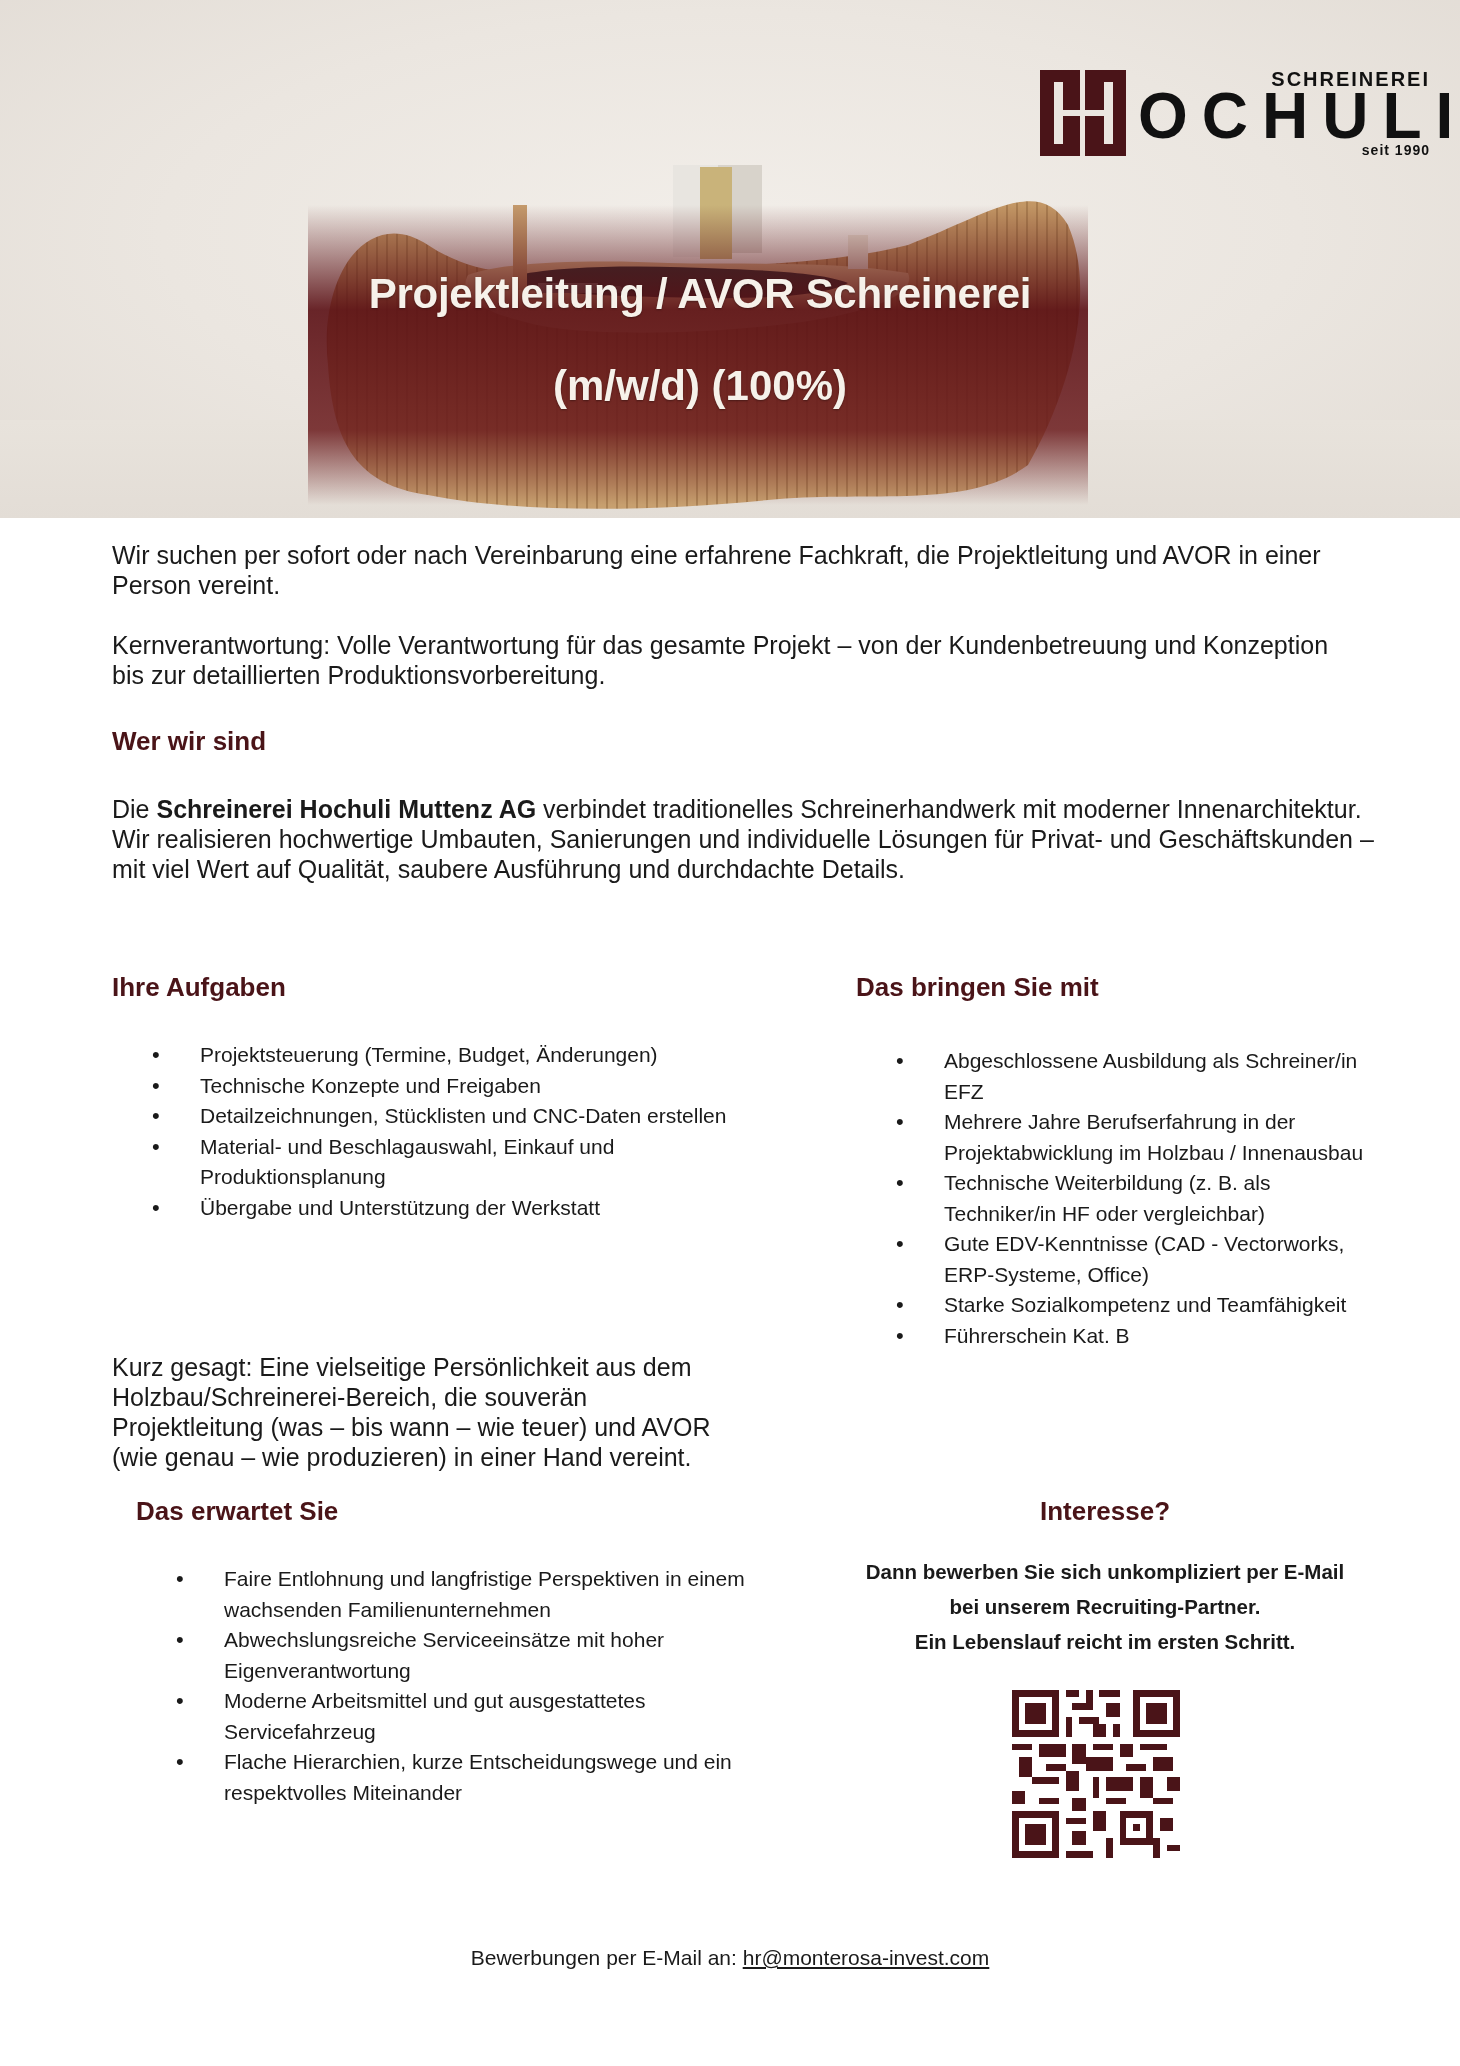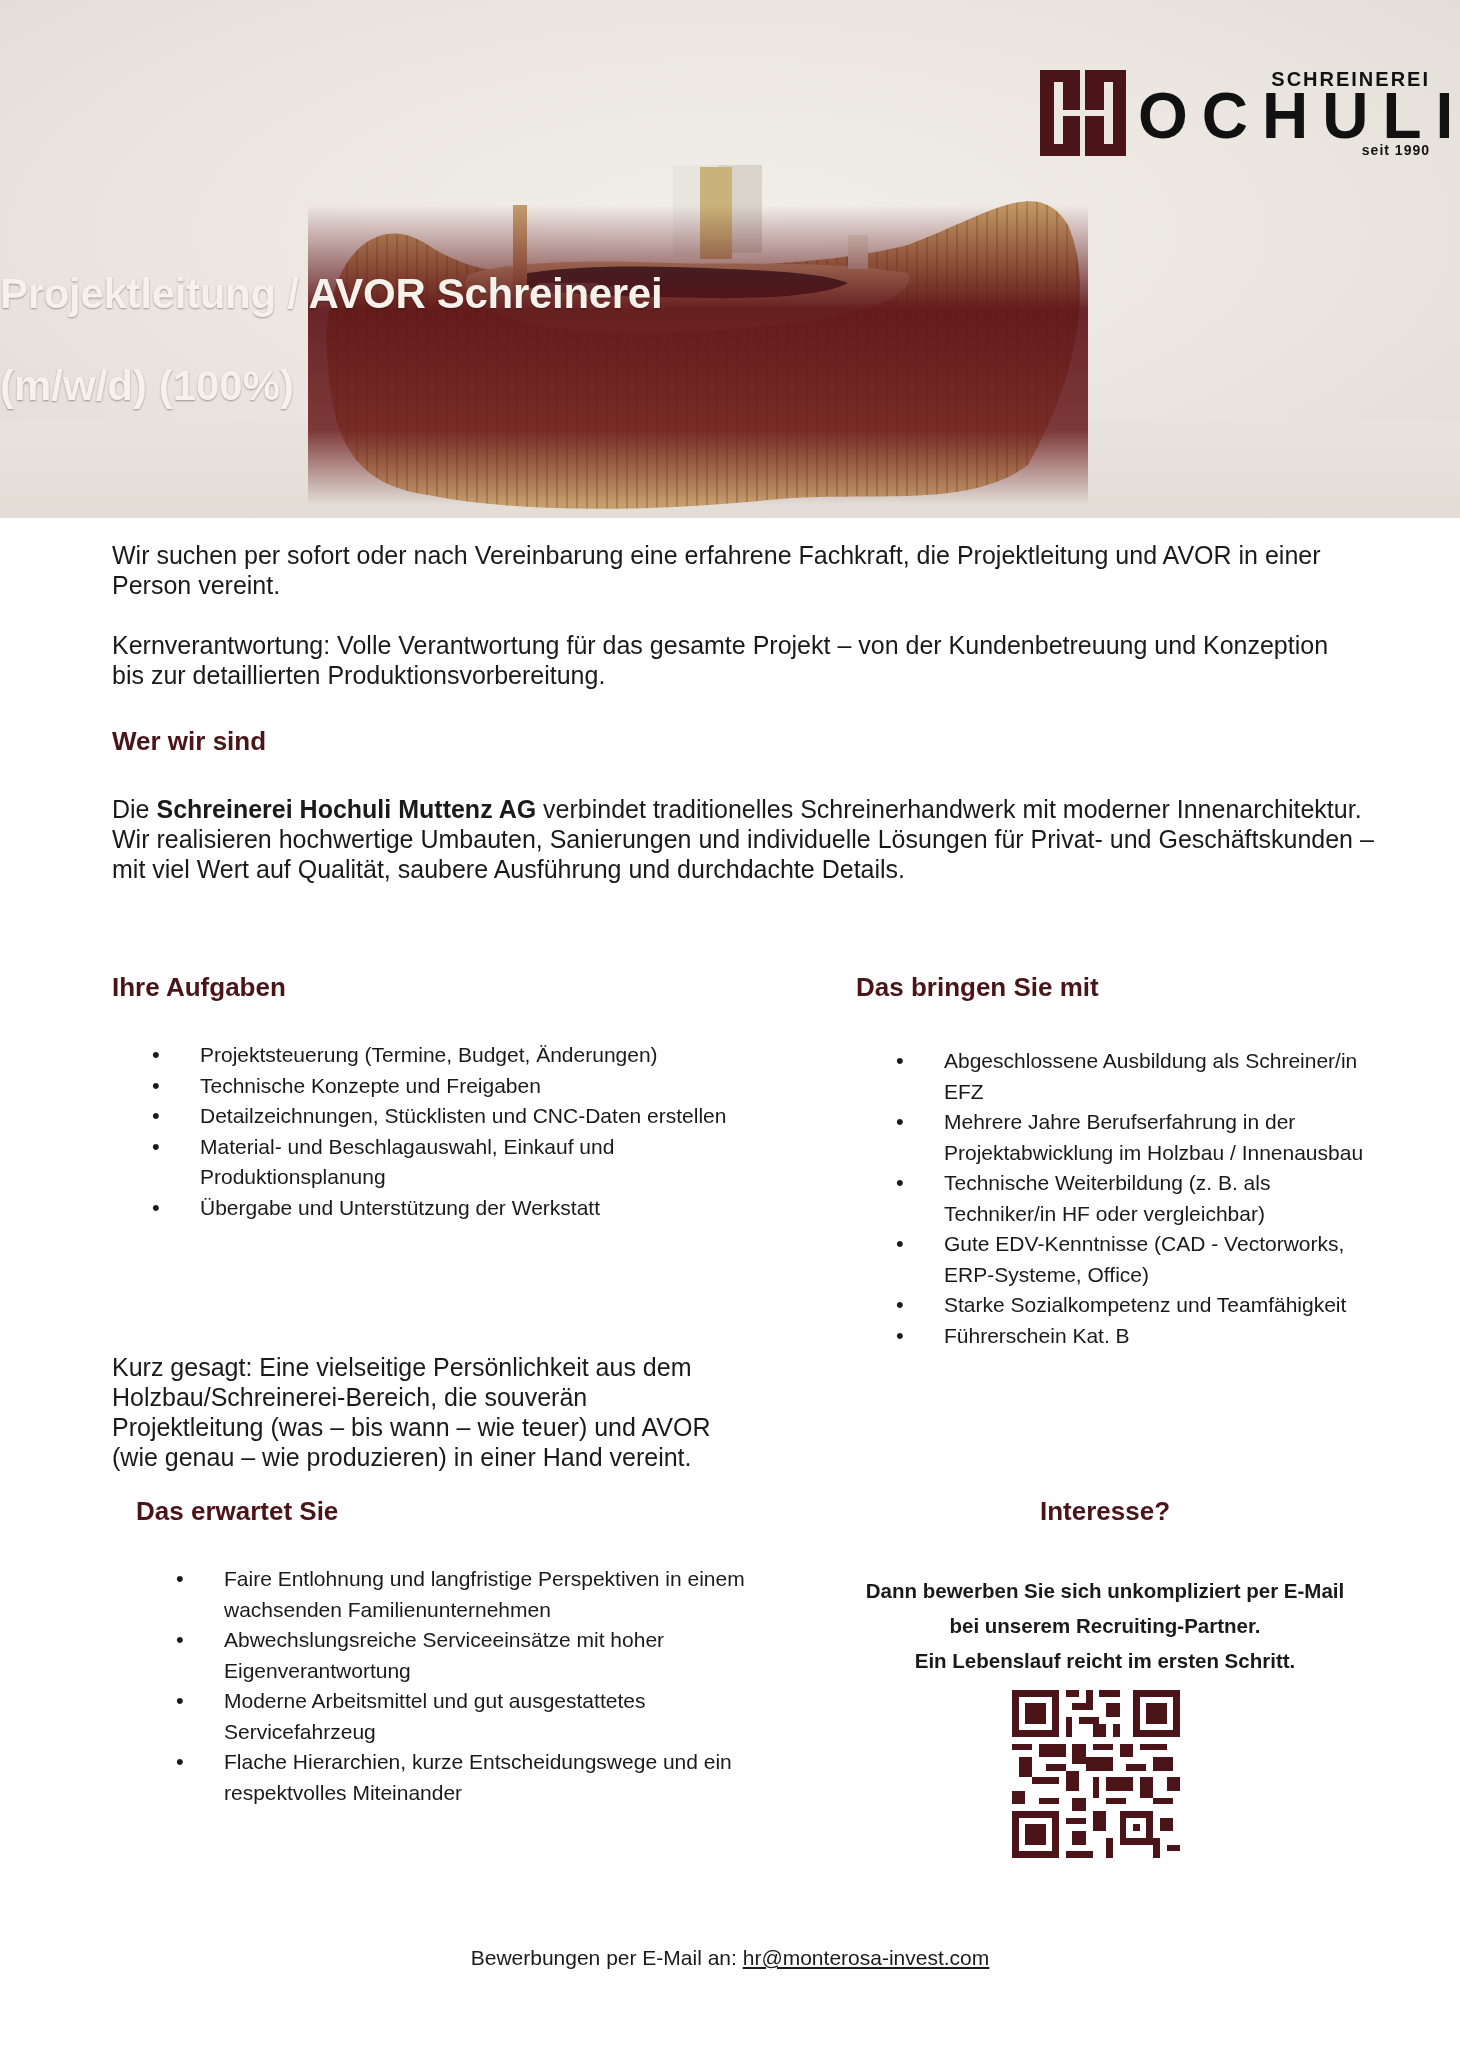--- a/index.html
+++ b/index.html
@@ -30,21 +30,21 @@
   .logo-top {
     position: absolute; right: 0; top: 0; font-weight: bold; font-size: 20px; letter-spacing: 2px; color: #111;
   }
   .logo-main {
     position: absolute; left: 98px; top: 16px; font-weight: bold; font-size: 64px; letter-spacing: 14px; color: #111; line-height: 64px;
   }
   .logo-sub {
     position: absolute; right: 0; top: 74px; font-weight: bold; font-size: 14px; color: #111; letter-spacing: 1px;
   }
   .hero-title {
-    position: absolute; left: 0; width: 1400px; color: #f6f1ea;
+    position: absolute; left: 0; width: 1400px; text-align: center; color: #f6f1ea;
     font-weight: bold; font-size: 42px; text-shadow: 0 1px 2px rgba(0,0,0,0.35);
   }
   .hero-title.t1 { top: 270px; letter-spacing: -0.3px; }
   .hero-title.t2 { top: 362px; }
 
   
   .p { position: absolute; font-size: 25px; line-height: 30px; color: #1a1a1a; }
   .h { position: absolute; font-size: 26px; font-weight: bold; color: #4a1418; }
   b.strong { font-weight: bold; }
 
@@ -145,21 +145,21 @@
 
 <div class="h" style="left:136px; top:1496px;">Das erwartet Sie</div>
 <ul class="bl" style="left:136px; top:1564px; width:620px;">
   <li>Faire Entlohnung und langfristige Perspektiven in einem wachsenden Familienunternehmen</li>
   <li>Abwechslungsreiche Serviceeinsätze mit hoher Eigenverantwortung</li>
   <li>Moderne Arbeitsmittel und gut ausgestattetes Servicefahrzeug</li>
   <li>Flache Hierarchien, kurze Entscheidungswege und ein respektvolles Miteinander</li>
 </ul>
 
 <div class="h center" style="left:838px; top:1496px; width:534px;">Interesse?</div>
-<div class="interest-text" style="top:1554px;margin-top:19px;">
+<div class="interest-text" style="top:1554px;">
   <div style="padding:0 18px;">Dann bewerben Sie sich unkompliziert per E-Mail bei unserem Recruiting-Partner.</div>
   <div>Ein Lebenslauf reicht im ersten Schritt.</div>
 </div>
 
 <svg class="qr" viewBox="0 0 25 25" shape-rendering="crispEdges">
   <g fill="#4a1418">
 
     <rect x="0" y="0" width="7" height="7"></rect>
       <rect x="1" y="1" width="5" height="5" fill="#fff"></rect>
       <rect x="2" y="2" width="3" height="3"></rect>

